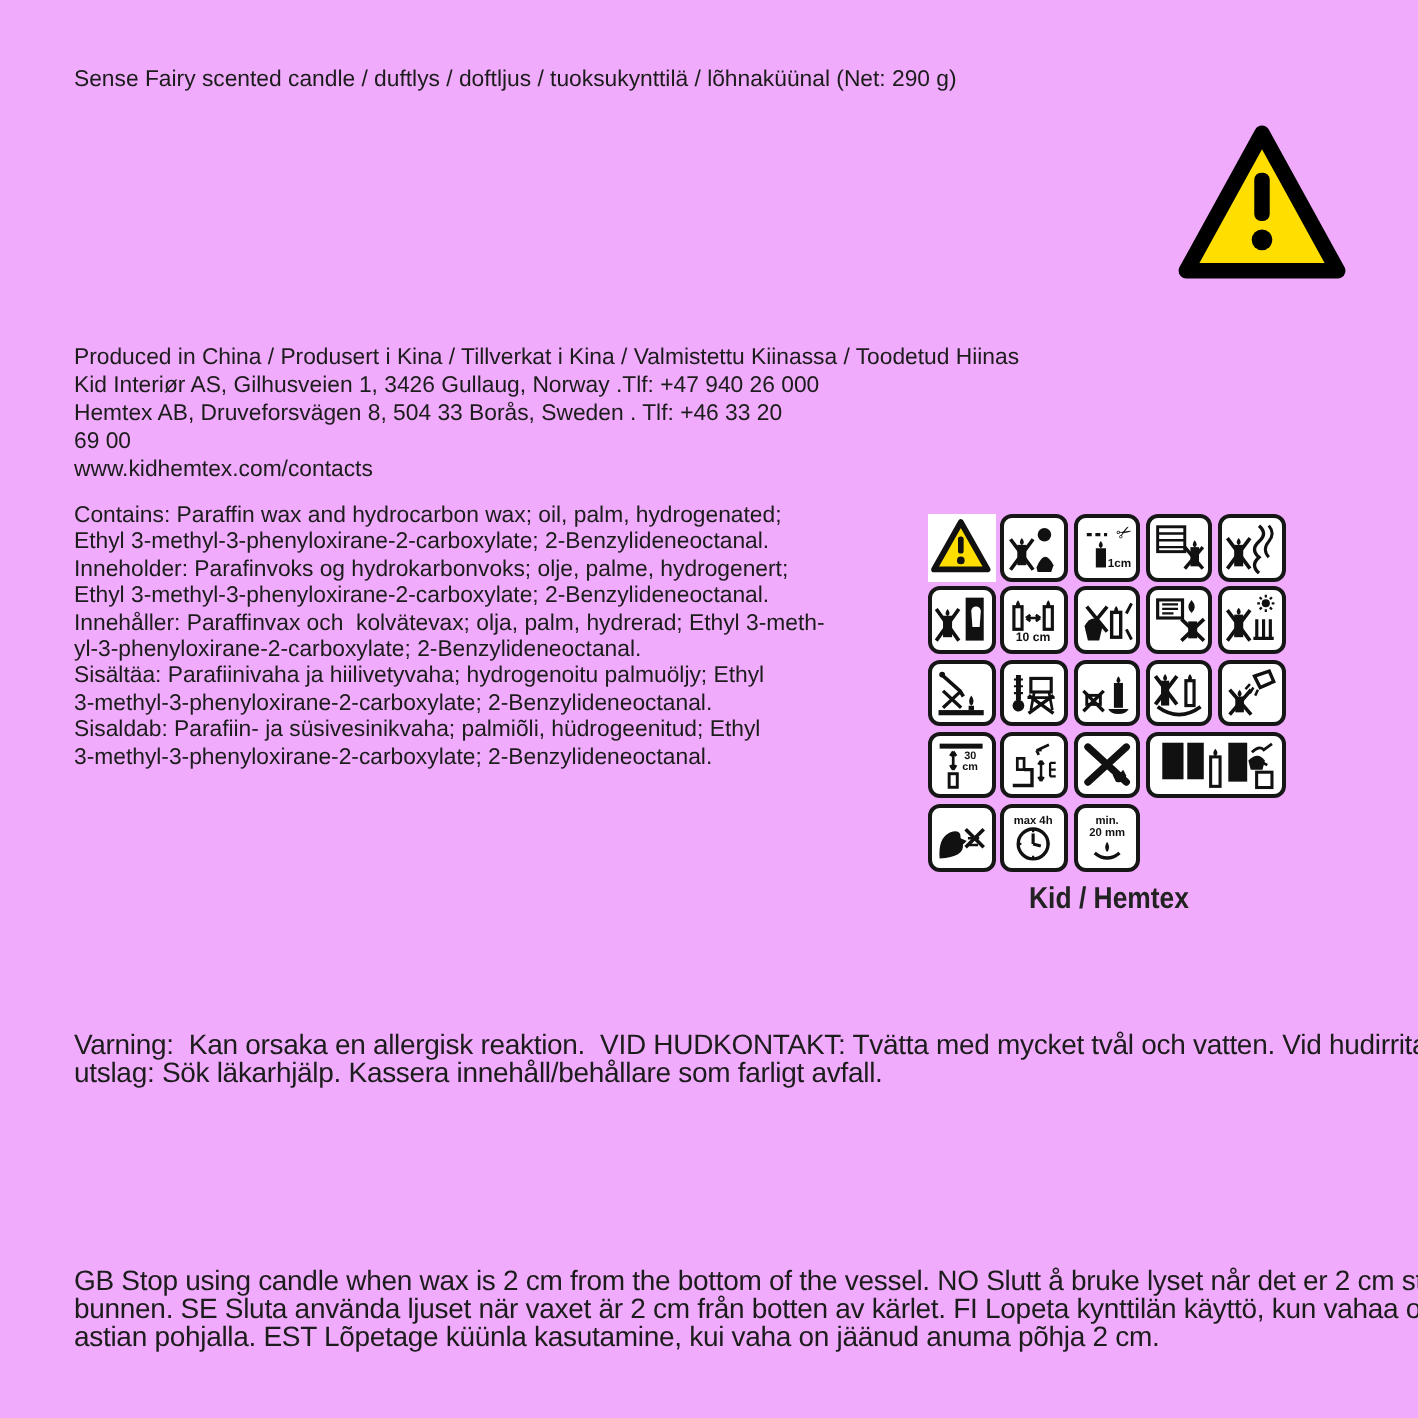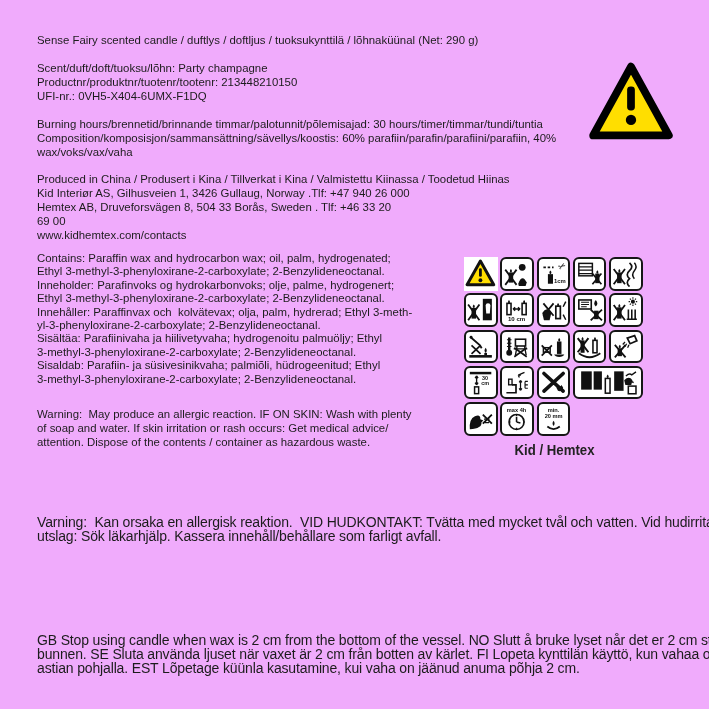--- a/index.html
+++ b/index.html
@@ -20,26 +20,20 @@
   .cell svg text{font-family:"Liberation Sans",sans-serif;fill:#111;}
   .brand{position:absolute;left:464px;top:441px;width:181px;text-align:center;
          font-size:15px;font-weight:bold;color:#222;transform:scaleX(.88);}
 </style>
 </head>
 <body>
 
 <div class="sheet">
 
   <div class="tb" style="top:33px">Sense Fairy scented candle / duftlys / doftljus / tuoksukynttilä / lõhnaküünal (Net: 290 g)</div>
-  <div class="tb" style="top:61px">Scent/duft/doft/tuoksu/lõhn: Party champagne
-Productnr/produktnr/tuotenr/tootenr: 213448210150
-UFI-nr.: 0VH5-X404-6UMX-F1DQ</div>
-  <div class="tb" style="top:117px">Burning hours/brennetid/brinnande timmar/palotunnit/põlemisajad: 30 hours/timer/timmar/tundi/tuntia
-Composition/komposisjon/sammansättning/sävellys/koostis: 60% parafiin/parafin/parafiini/parafiin, 40%
-wax/voks/vax/vaha</div>
   <div class="tb" style="top:172px">Produced in China / Produsert i Kina / Tillverkat i Kina / Valmistettu Kiinassa / Toodetud Hiinas
 Kid Interiør AS, Gilhusveien 1, 3426 Gullaug, Norway .Tlf: +47 940 26 000
 Hemtex AB, Druveforsvägen 8, 504 33 Borås, Sweden . Tlf: +46 33 20
 69 00
 www.kidhemtex.com/contacts</div>
 
   <svg class="tri" viewBox="0 0 100 94">
     <path d="M50 7 L94 87 H6 Z" fill="#FFDE00" stroke="#000" stroke-width="9" stroke-linejoin="round"></path>
     <rect x="45.5" y="30" width="9" height="28" rx="4" fill="#000"></rect>
     <circle cx="50" cy="69" r="6" fill="#000"></circle>
@@ -250,22 +244,19 @@
         <svg viewBox="0 0 24 24">
           <text x="12" y="6" font-size="5" font-weight="bold" text-anchor="middle">min.</text>
           <text x="12" y="11.4" font-size="5" font-weight="bold" text-anchor="middle">20 mm</text>
           <path d="M6.5 19 q5.5 4.5 11 0" fill="none" stroke="#111" stroke-width="1.5"></path>
           <path d="M12 18.6 q1.8 -2.2 0 -4.6 q-1.8 2.4 0 4.6 Z" fill="#111"></path>
         </svg>
       </div>
     </div>
   <div class="brand">Kid / Hemtex</div>
 
-  <div class="tb" style="top:407px">Warning:  May produce an allergic reaction. IF ON SKIN: Wash with plenty
-of soap and water. If skin irritation or rash occurs: Get medical advice/
-attention. Dispose of the contents / container as hazardous waste.</div>
   <div class="tb wide" style="top:515px">Varning:  Kan orsaka en allergisk reaktion.  VID HUDKONTAKT: Tvätta med mycket tvål och vatten. Vid hudirritation eller
 utslag: Sök läkarhjälp. Kassera innehåll/behållare som farligt avfall.</div>
   <div class="tb wide" style="top:633px">GB Stop using candle when wax is 2 cm from the bottom of the vessel. NO Slutt å bruke lyset når det er 2 cm stearin igjen fra
 bunnen. SE Sluta använda ljuset när vaxet är 2 cm från botten av kärlet. FI Lopeta kynttilän käyttö, kun vahaa on jäljellä 2 cm
 astian pohjalla. EST Lõpetage küünla kasutamine, kui vaha on jäänud anuma põhja 2 cm.</div>
 
 </div>
 
 </body></html>

